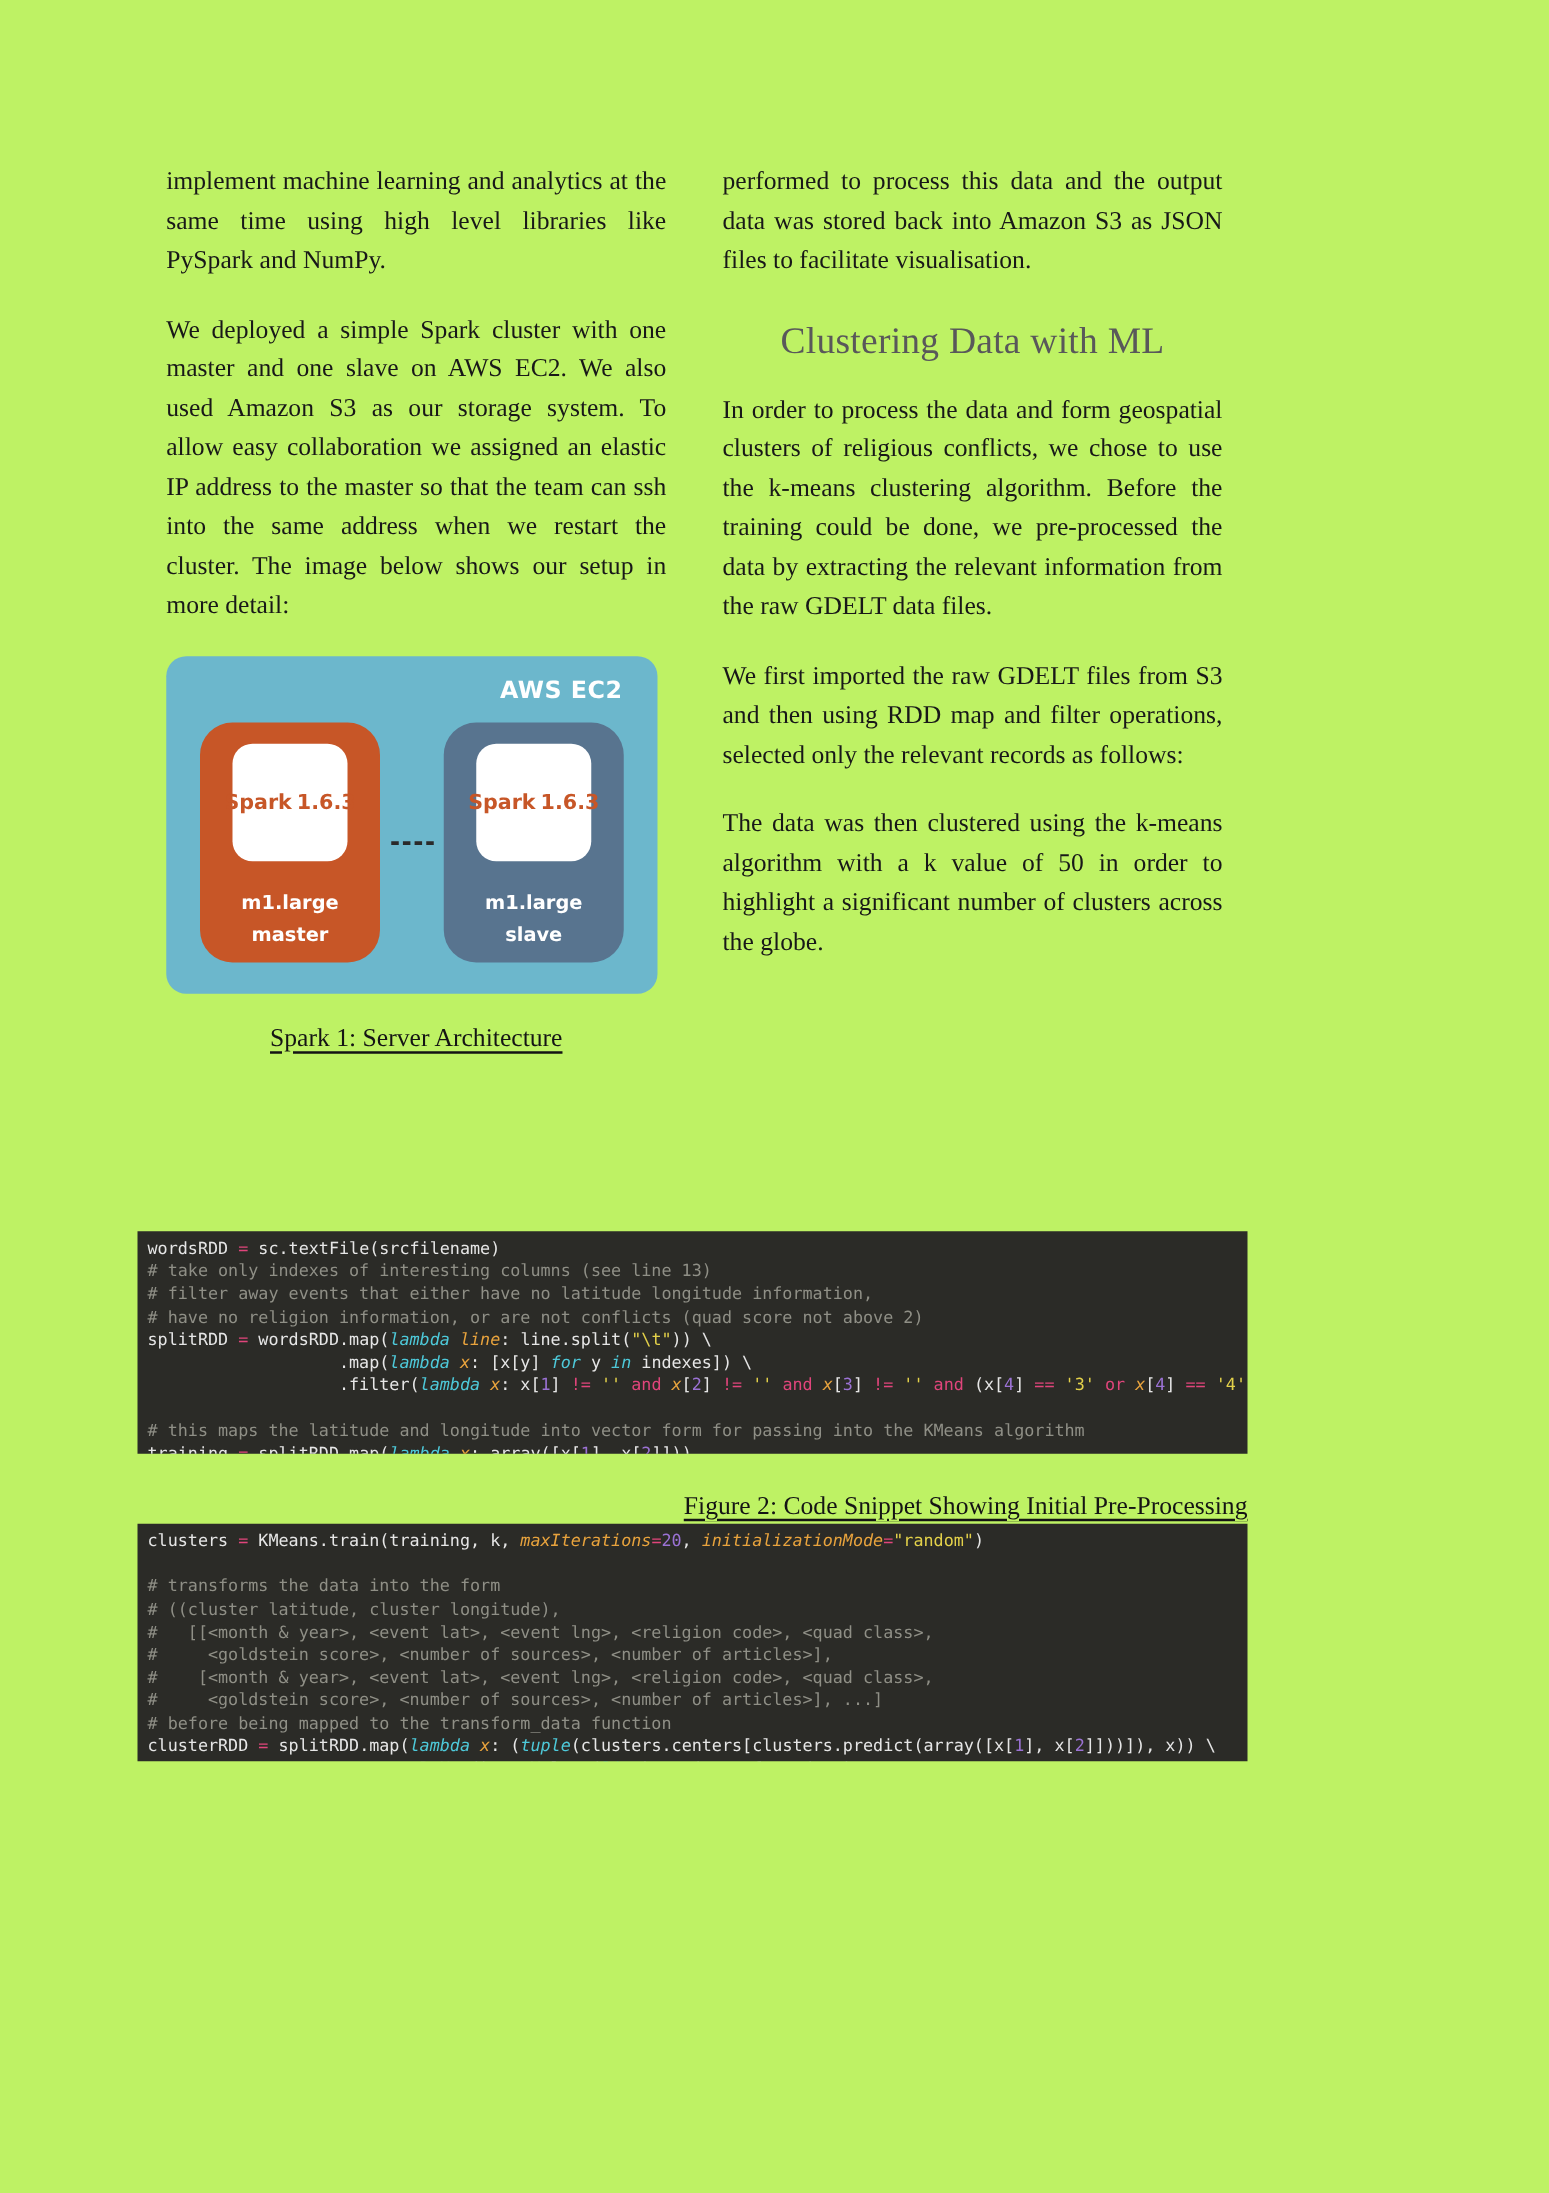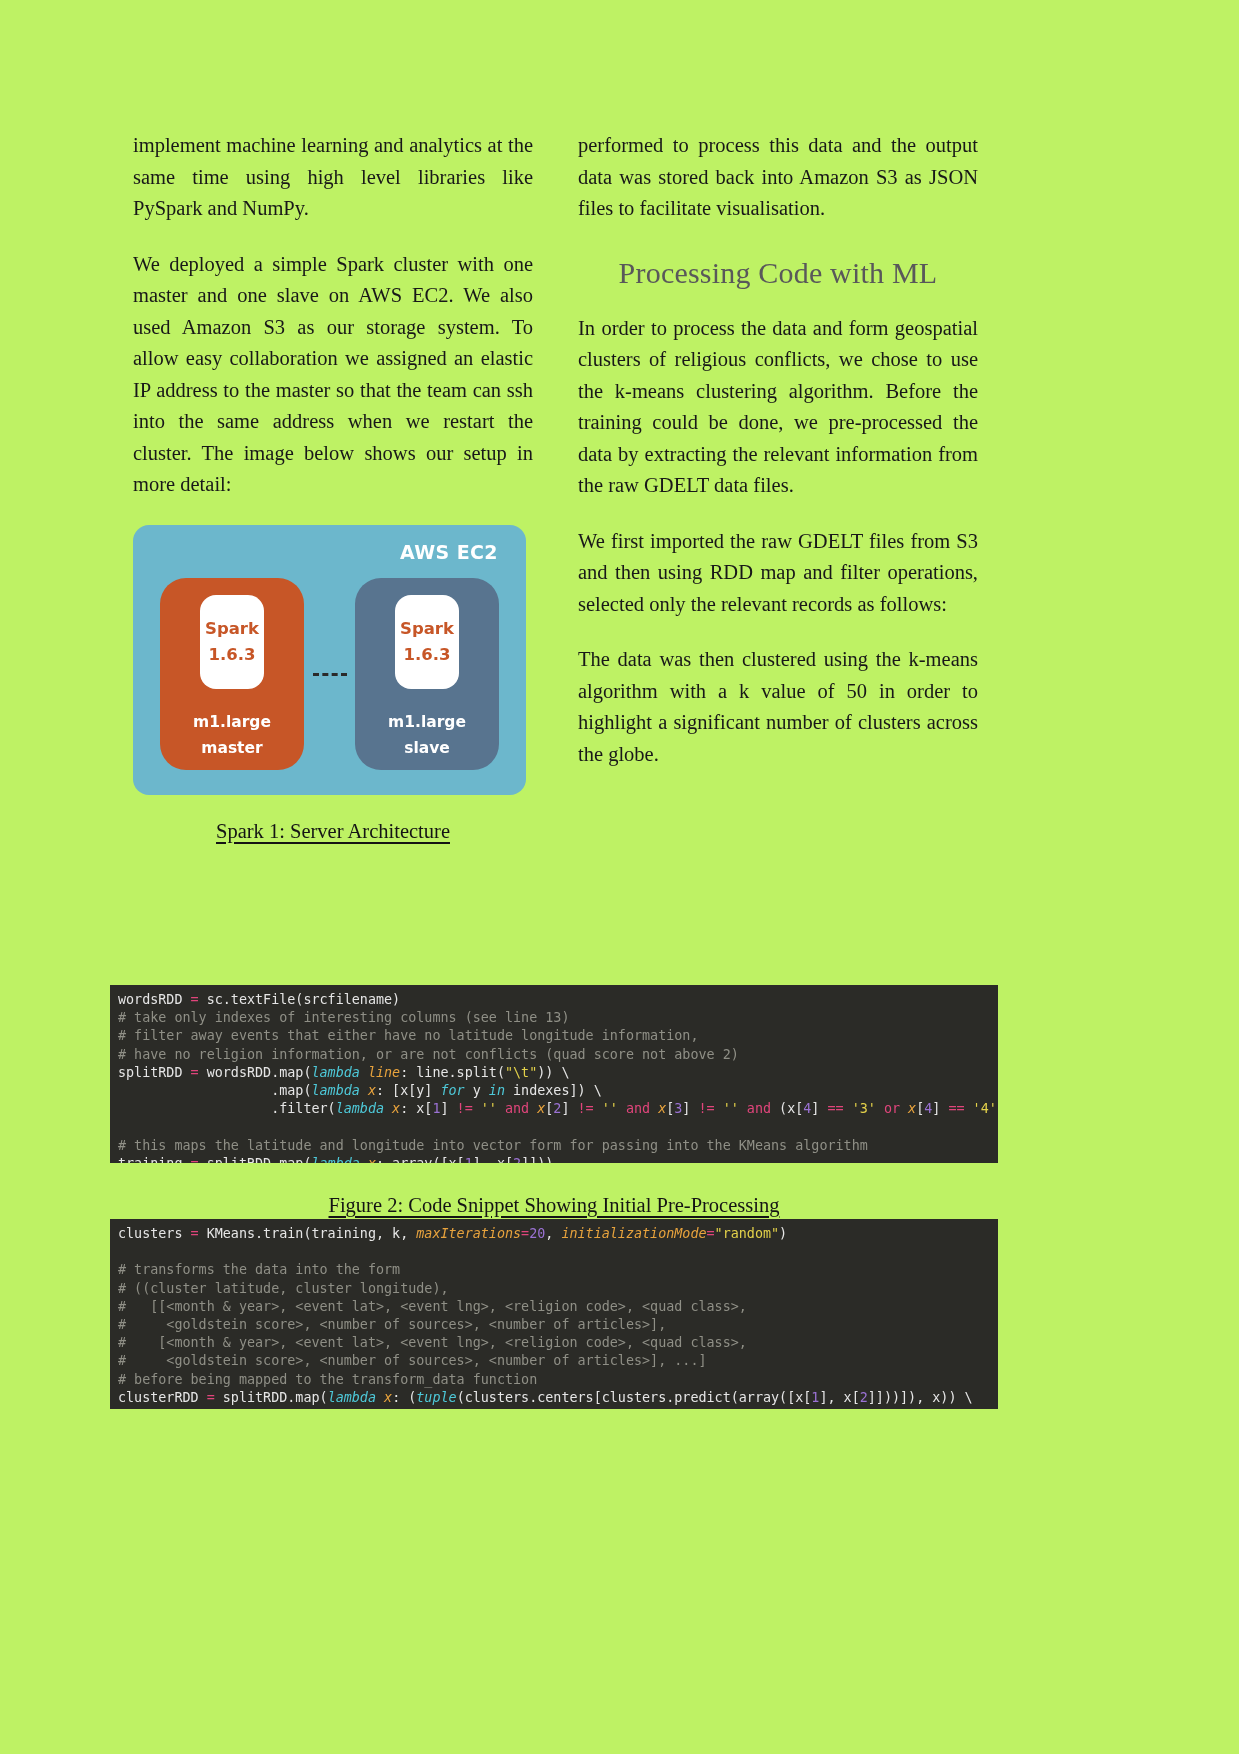--- a/index.html
+++ b/index.html
@@ -87,26 +87,26 @@
     border-radius: 26px;
     display: flex;
     flex-direction: column;
     align-items: center;
   }
   .node.master { left: 27px;  background: #c75627; }
   .node.slave  { right: 27px; background: #58748f; }
 
   .spark-card {
     margin-top: 17px;
-    width: 64px;
+    width: 92px;
     height: 94px;
     background: #ffffff;
     border-radius: 16px;
     display: flex;
-    flex-direction: column;
+    flex-direction: row;
     align-items: center;
     justify-content: center;
     gap: 4px;
   }
   .spark-card span {
     color: #c75627;
     font-family: "DejaVu Sans", "Liberation Sans", sans-serif;
     font-size: 16.5px;
     font-weight: bold;
     line-height: 22px;
@@ -173,21 +173,21 @@
   .c-kw      { color: #4ec9d9; font-style: italic; }
   .c-param   { color: #e8a33d; font-style: italic; }
   .c-var     { color: #e8a33d; font-style: italic; }
   .c-str     { color: #e3d14a; }
   .c-num     { color: #9b72d4; }
 
   .code-caption {
     position: absolute;
     width: 888px;
     left: 110px;
-    text-align: center;
+    text-align: right;
     font-size: 20.5px;
     line-height: 28px;
     color: #141414;
     text-decoration: underline;
     text-underline-offset: 4px;
     font-family: "Liberation Serif", "DejaVu Serif", serif;
   }
   #caption-fig2 { top: 1170px; }
   #caption-fig3 { top: 1430px; }
 
@@ -244,21 +244,21 @@
             </div>
           </div>
         </div>
         <p class="fig-caption">Spark 1: Server Architecture</p>
       </div>
 
     </div>
 
     <div class="col">
       <p class="body-text">performed to process this data and the output data was stored back into Amazon S3 as JSON files to facilitate visualisation.</p>
-      <h2 class="section-heading">Processing Code with ML</h2>
+      <h2 class="section-heading">Clustering Data with ML</h2>
       <p class="body-text">In order to process the data and form geospatial clusters of religious conflicts, we chose to use the k-means clustering algorithm. Before the training could be done, we pre-processed the data by extracting the relevant information from the raw GDELT data files.</p>
       <p class="body-text">We first imported the raw GDELT files from S3 and then using RDD map and filter operations, selected only the relevant records as follows:</p>
       <p class="body-text">The data was then clustered using the k-means algorithm with a k value of 50 in order to highlight a significant number of clusters across the globe.</p>
     </div>
 
   </div>
 
   <div class="code-block" id="code-block-1"><span class="code-line">wordsRDD <span class="c-op">=</span> sc.textFile(srcfilename)</span><span class="code-line"><span class="c-comment"># take only indexes of interesting columns (see line 13)</span></span><span class="code-line"><span class="c-comment"># filter away events that either have no latitude longitude information,</span></span><span class="code-line"><span class="c-comment"># have no religion information, or are not conflicts (quad score not above 2)</span></span><span class="code-line">splitRDD <span class="c-op">=</span> wordsRDD.map(<span class="c-kw">lambda</span> <span class="c-var">line</span>: line.split(<span class="c-str">"\t"</span>)) \</span><span class="code-line">                   .map(<span class="c-kw">lambda</span> <span class="c-var">x</span>: [x[y] <span class="c-kw">for</span> y <span class="c-kw">in</span> indexes]) \</span><span class="code-line">                   .filter(<span class="c-kw">lambda</span> <span class="c-var">x</span>: x[<span class="c-num">1</span>] <span class="c-op">!=</span> <span class="c-str">''</span> <span class="c-op">and</span> <span class="c-var">x</span>[<span class="c-num">2</span>] <span class="c-op">!=</span> <span class="c-str">''</span> <span class="c-op">and</span> <span class="c-var">x</span>[<span class="c-num">3</span>] <span class="c-op">!=</span> <span class="c-str">''</span> <span class="c-op">and</span> (x[<span class="c-num">4</span>] <span class="c-op">==</span> <span class="c-str">'3'</span> <span class="c-op">or</span> <span class="c-var">x</span>[<span class="c-num">4</span>] <span class="c-op">==</span> <span class="c-str">'4'</span>)).cache()</span><span class="code-line">&nbsp;</span><span class="code-line"><span class="c-comment"># this maps the latitude and longitude into vector form for passing into the KMeans algorithm</span></span><span class="code-line">training <span class="c-op">=</span> splitRDD.map(<span class="c-kw">lambda</span> <span class="c-var">x</span>: array([x[<span class="c-num">1</span>], x[<span class="c-num">2</span>]]))</span></div>
   <p class="code-caption" id="caption-fig2">Figure 2: Code Snippet Showing Initial Pre-Processing</p>
 

